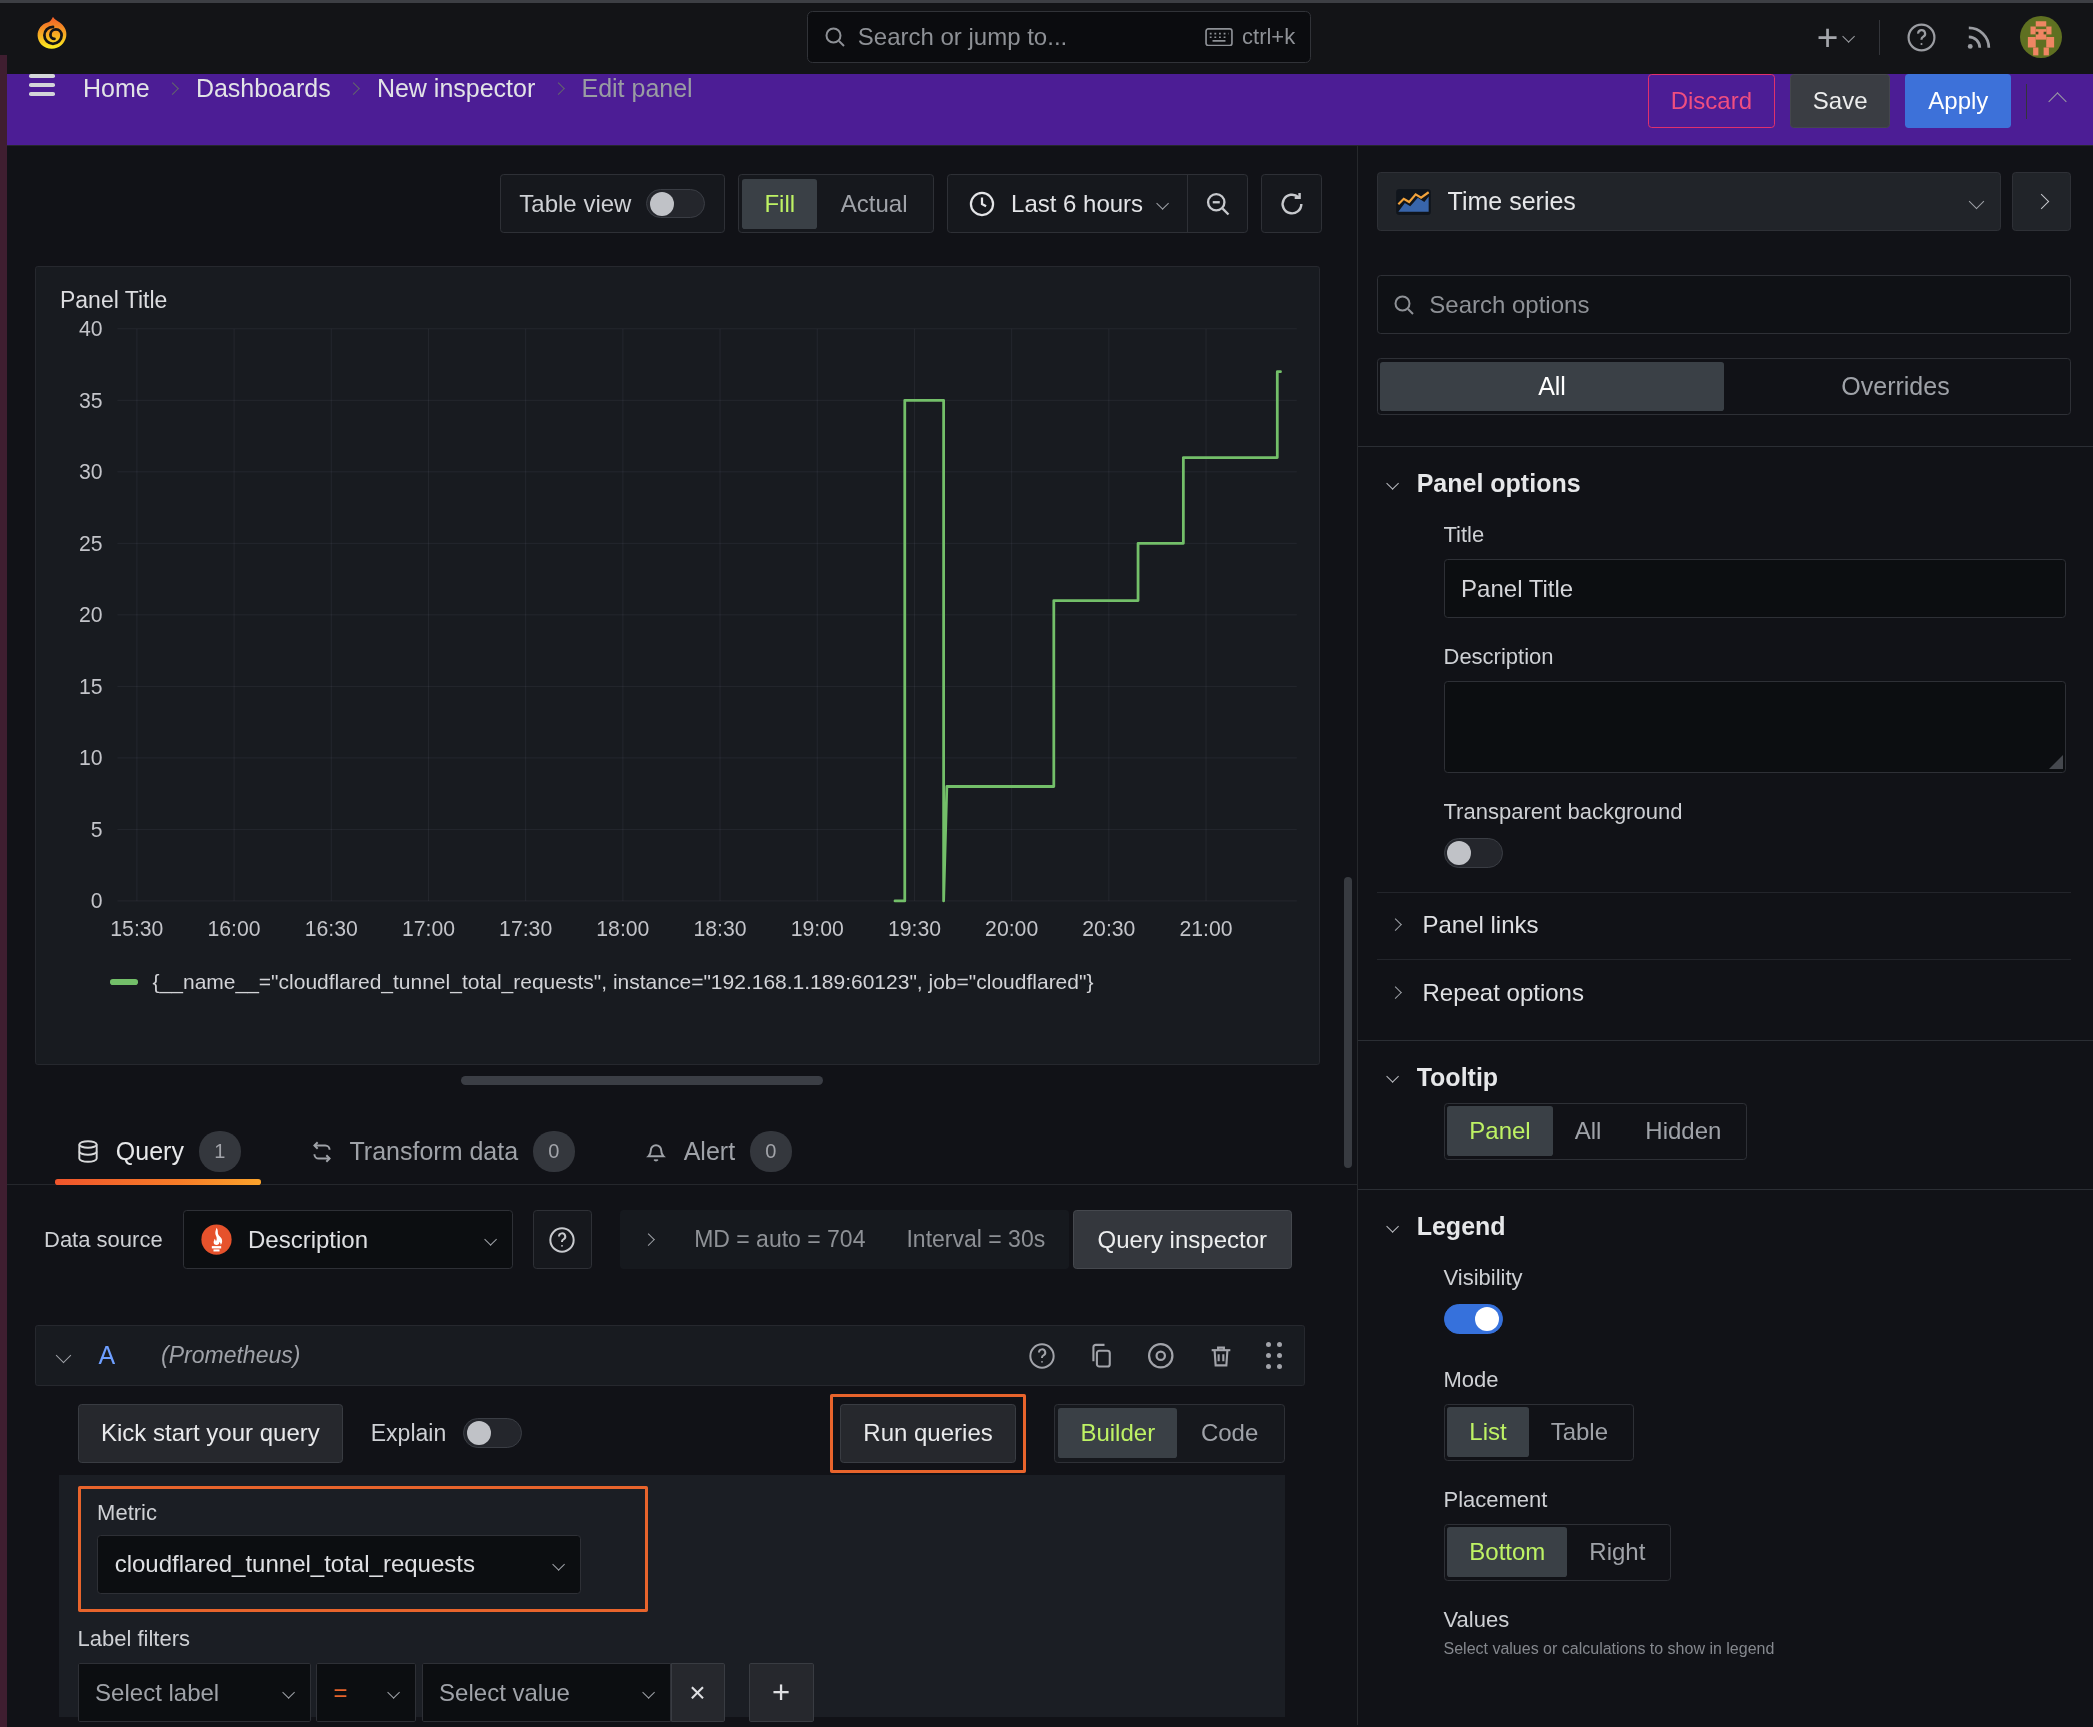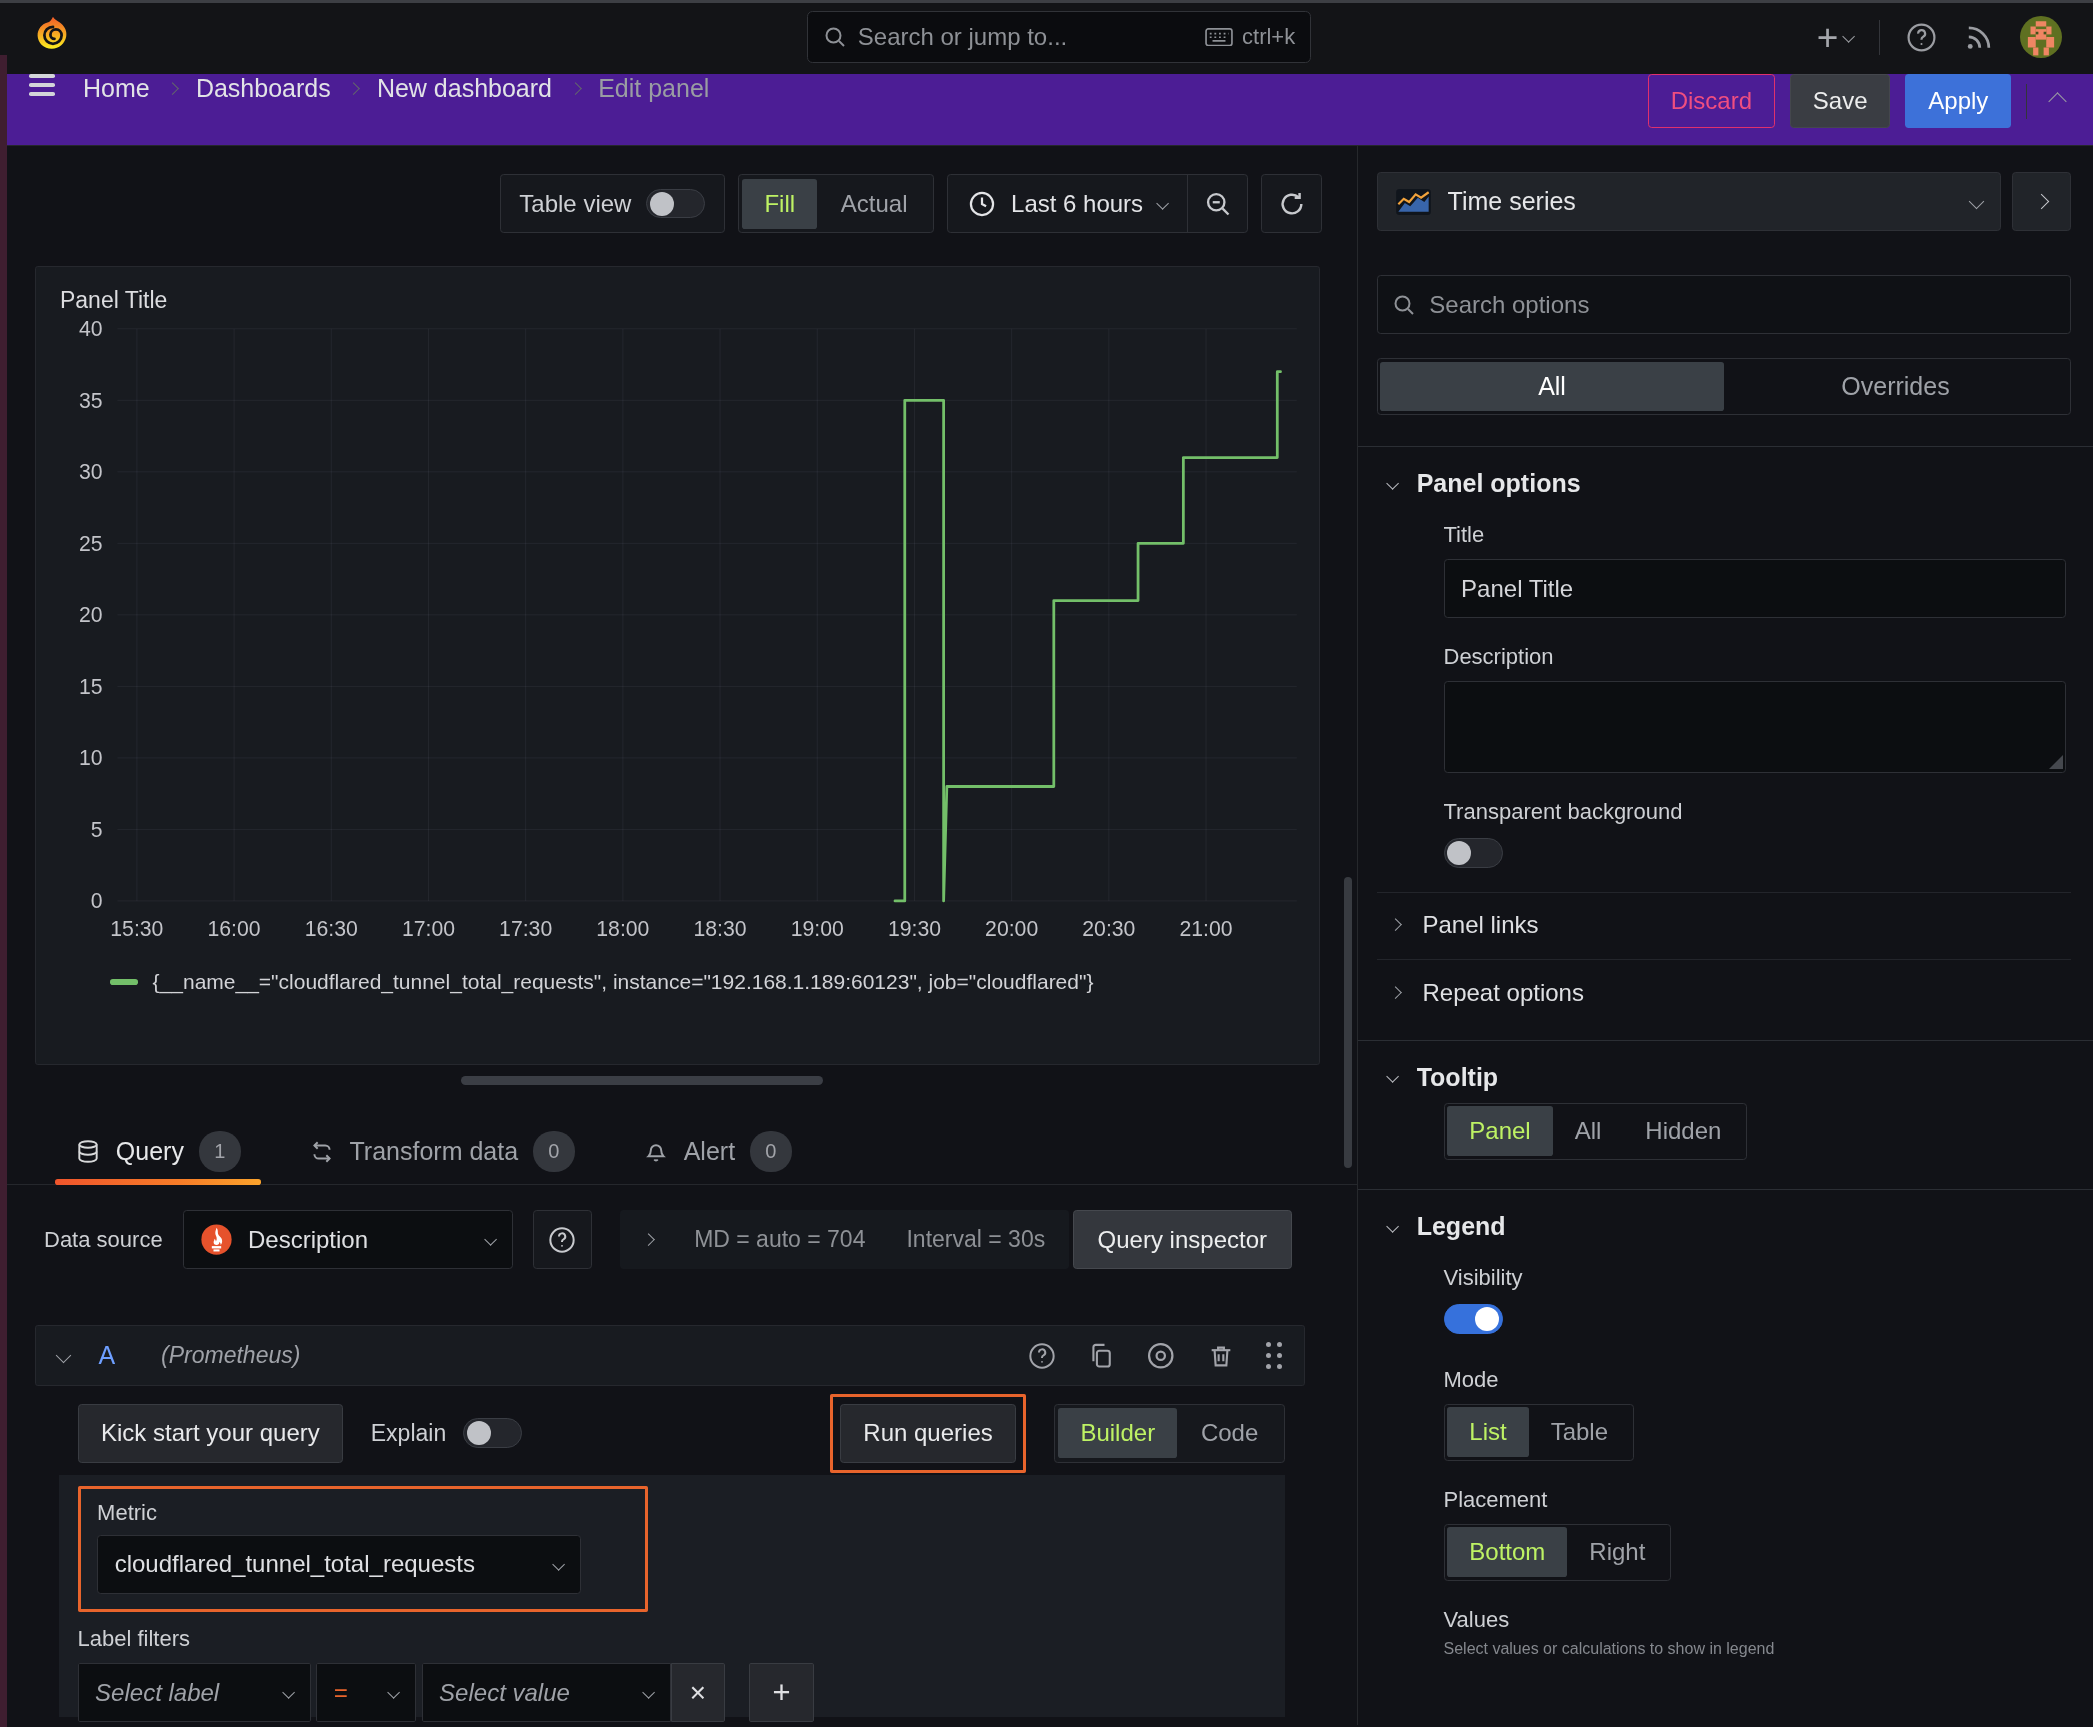--- a/index.html
+++ b/index.html
@@ -115,21 +115,21 @@
   .annot { border:3.7px solid #e8642c; padding:7px; border-radius:1.8px; }
   .run-wrap { margin-left:auto; }
   .mode-group { border:0.9px solid #2e3036; border-radius:3.7px; background:#16181d; height:59px; }
 
   
   .editor-body { margin:11px 72px 0 59px; height:242px; background:#1b1e24; padding:11px 18.5px; }
   .annot-metric { width:570px; padding:11px 16.6px 14.8px 16.6px; }
   .fld-label { font-size:22px; color:#ced0d4; }
   .metric-select { margin-top:9.2px; width:484px; justify-content:space-between; }
   .lf-label { margin-top:14.8px; }
-  .filter-row { margin-top:11px; display:flex; align-items:flex-start;font-style:italic; }
+  .filter-row { margin-top:11px; display:flex; align-items:flex-start; }
   .filter-row .select { border-radius:1.8px; }
   .op-orange { color:#e8642c; font-size:24px; }
   .xbtn { width:54px; height:59px; background:#26282d; border:0.9px solid #393c42; display:flex; align-items:center; justify-content:center; color:#dfe0e3; font-size:28px; cursor:pointer; border-radius:0 1.8px 1.8px 0;}
   .plusbtn { margin-left:24px; width:65px; height:59px; background:#26282d; border:0.9px solid #393c42; border-radius:1.8px; display:flex; align-items:center; justify-content:center; font-size:31px; color:#dfe0e3; cursor:pointer;}
 
   
   .viz-row { display:flex; gap:11px; }
   .viz-select { flex:1; height:59px; background:#212429; border:0.9px solid #2e3036; border-radius:3.7px; display:flex; align-items:center; gap:16.6px; padding:0 18.5px; cursor:pointer;}
   .viz-select .val { font-size:25px; color:#e6e7e9; font-weight:500; flex:1; }
   .viz-side { width:59px; height:59px; background:#212429; border:0.9px solid #2e3036; border-radius:3.7px; display:flex; align-items:center; justify-content:center; color:#c7c9cd; cursor:pointer;}
@@ -243,21 +243,21 @@
   <span class="burger">
       <div></div>
       <div></div>
       <div></div>
     </span>
   <span class="crumbs">
     <span class="crumb">Home</span>
     <span class="chev right s10 crumb-sep"></span>
     <span class="crumb">Dashboards</span>
     <span class="chev right s10 crumb-sep"></span>
-    <span class="crumb">New dashboard</span>
+    <span class="crumb">New inspector</span>
     <span class="chev right s10 crumb-sep"></span>
     <span class="crumb dim">Edit panel</span>
   </span>
   <span class="crumb-actions">
     <button class="btn discard">Discard</button>
     <button class="btn save">Save</button>
     <button class="btn apply">Apply</button>
     <span class="vdiv"></span>
     <span class="collapse-top">
         <span class="chev up s14"></span>

